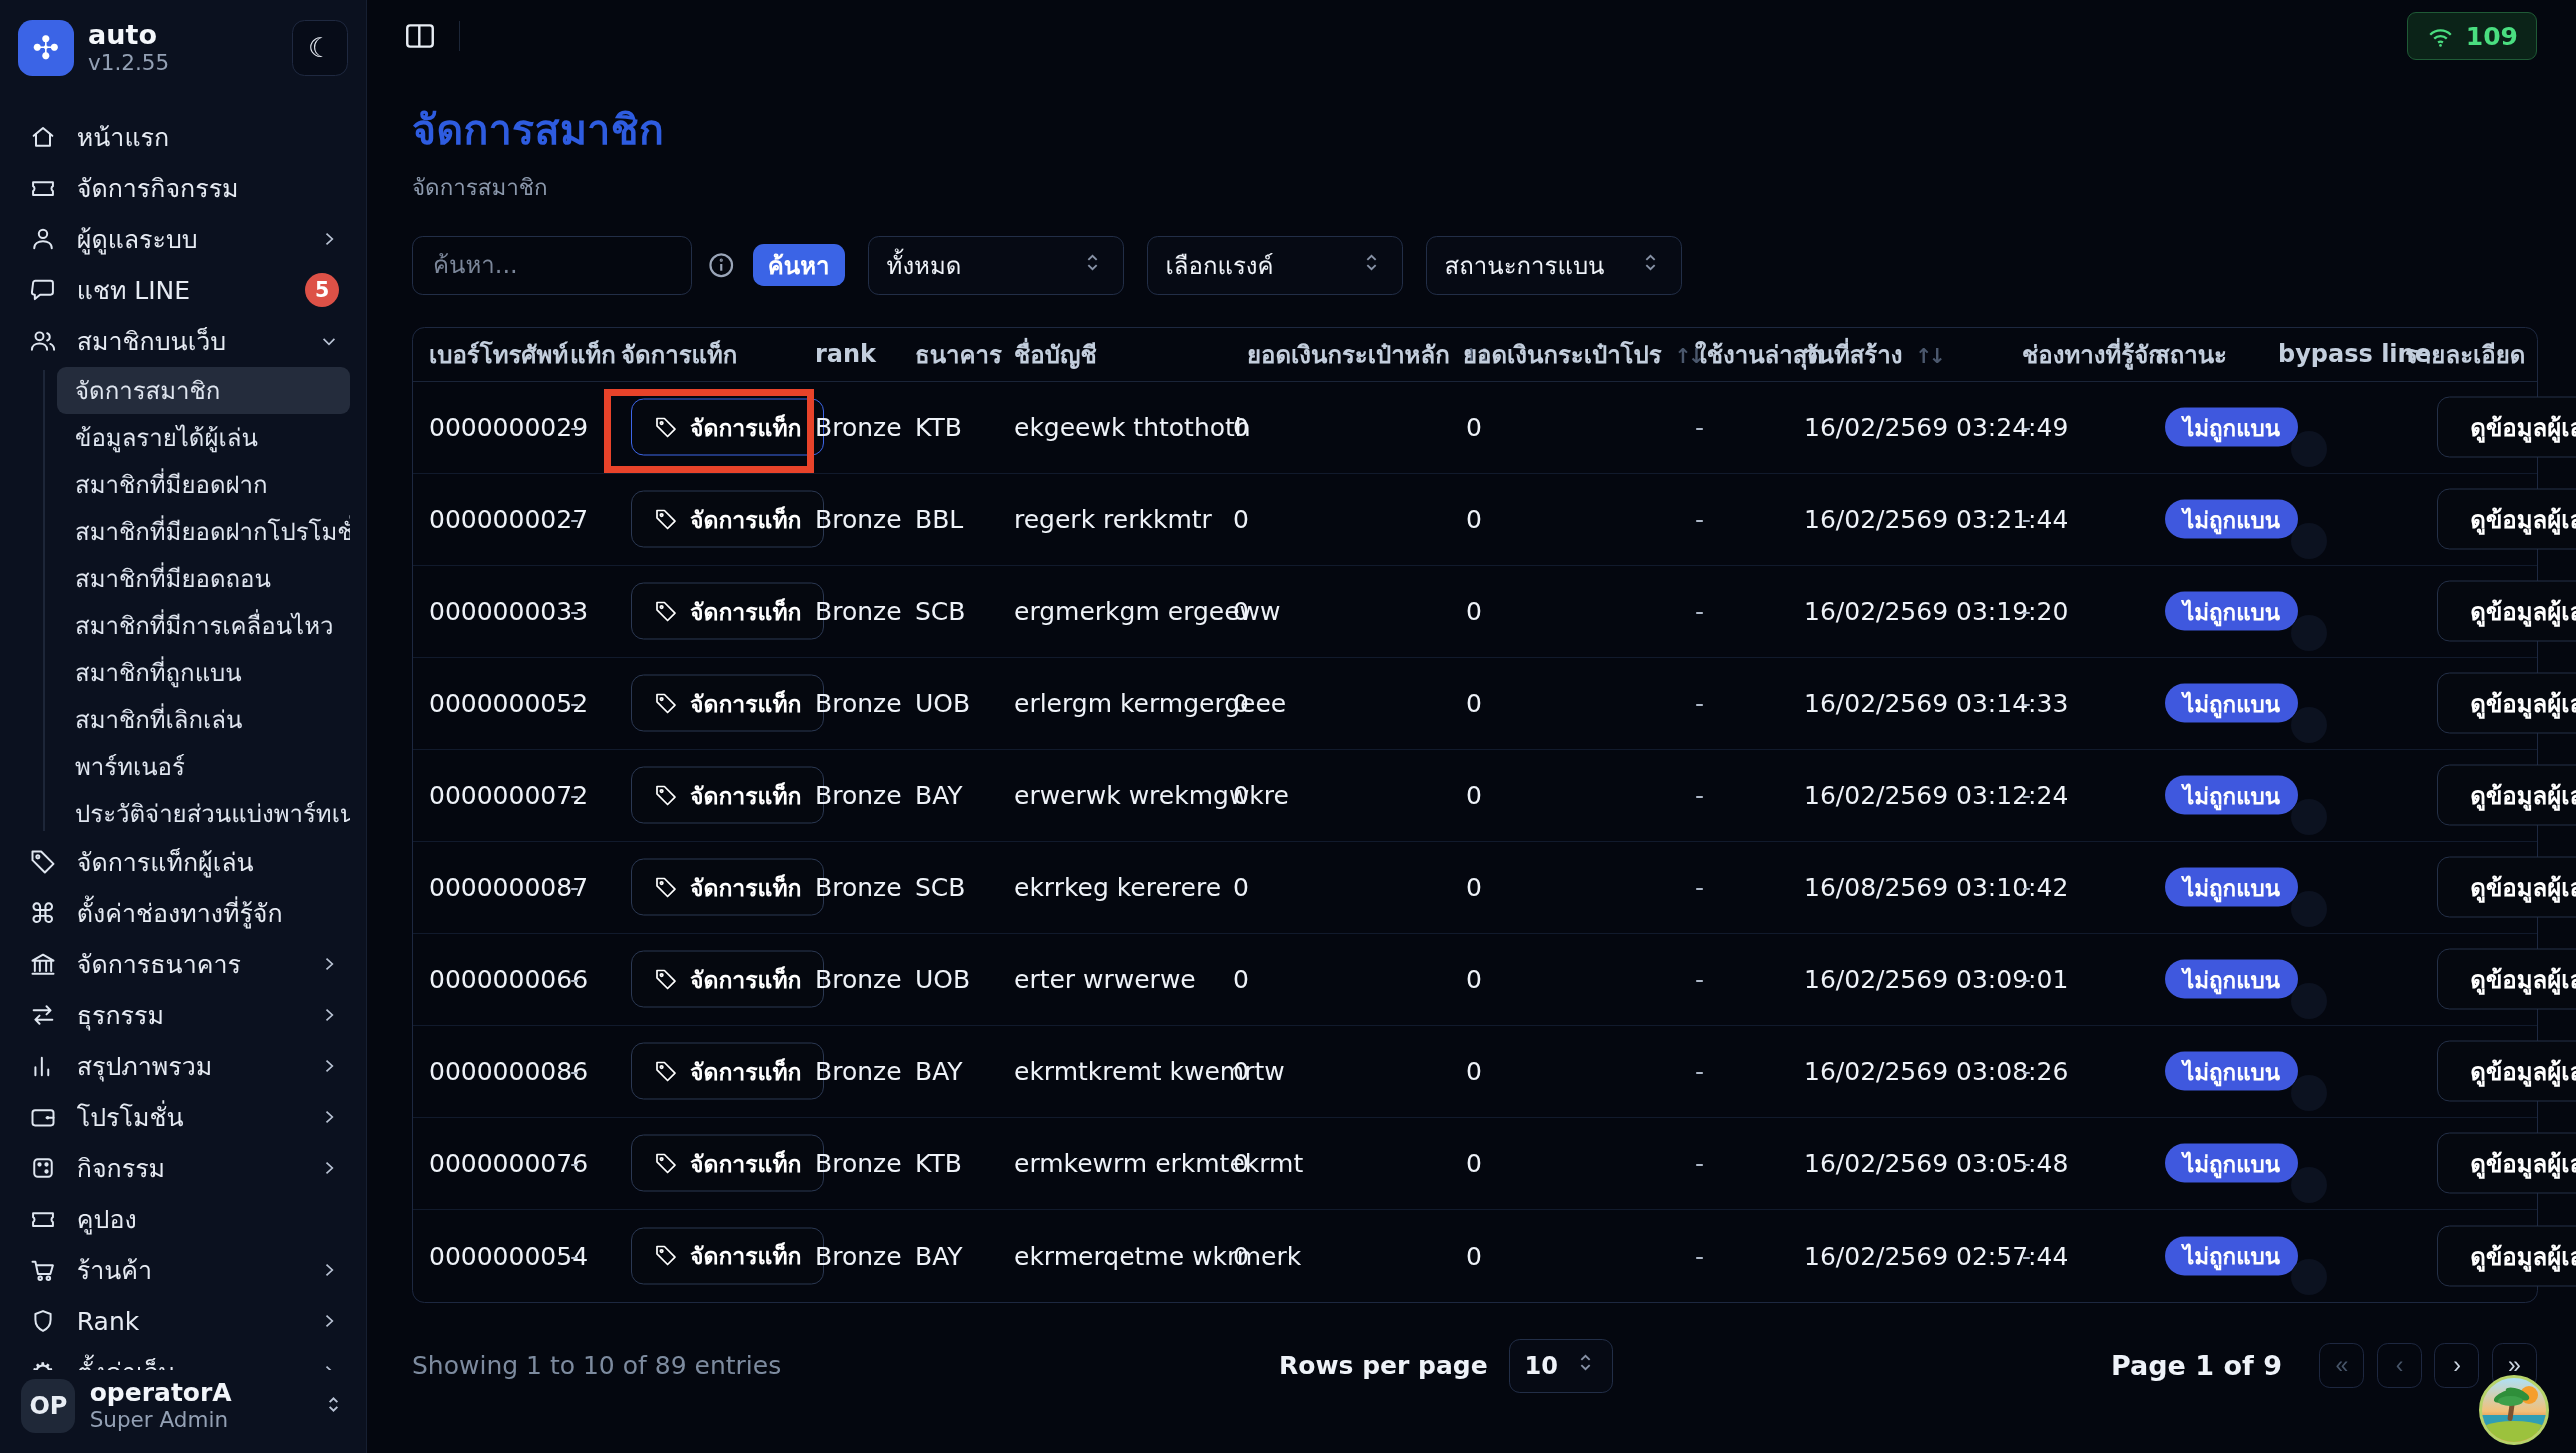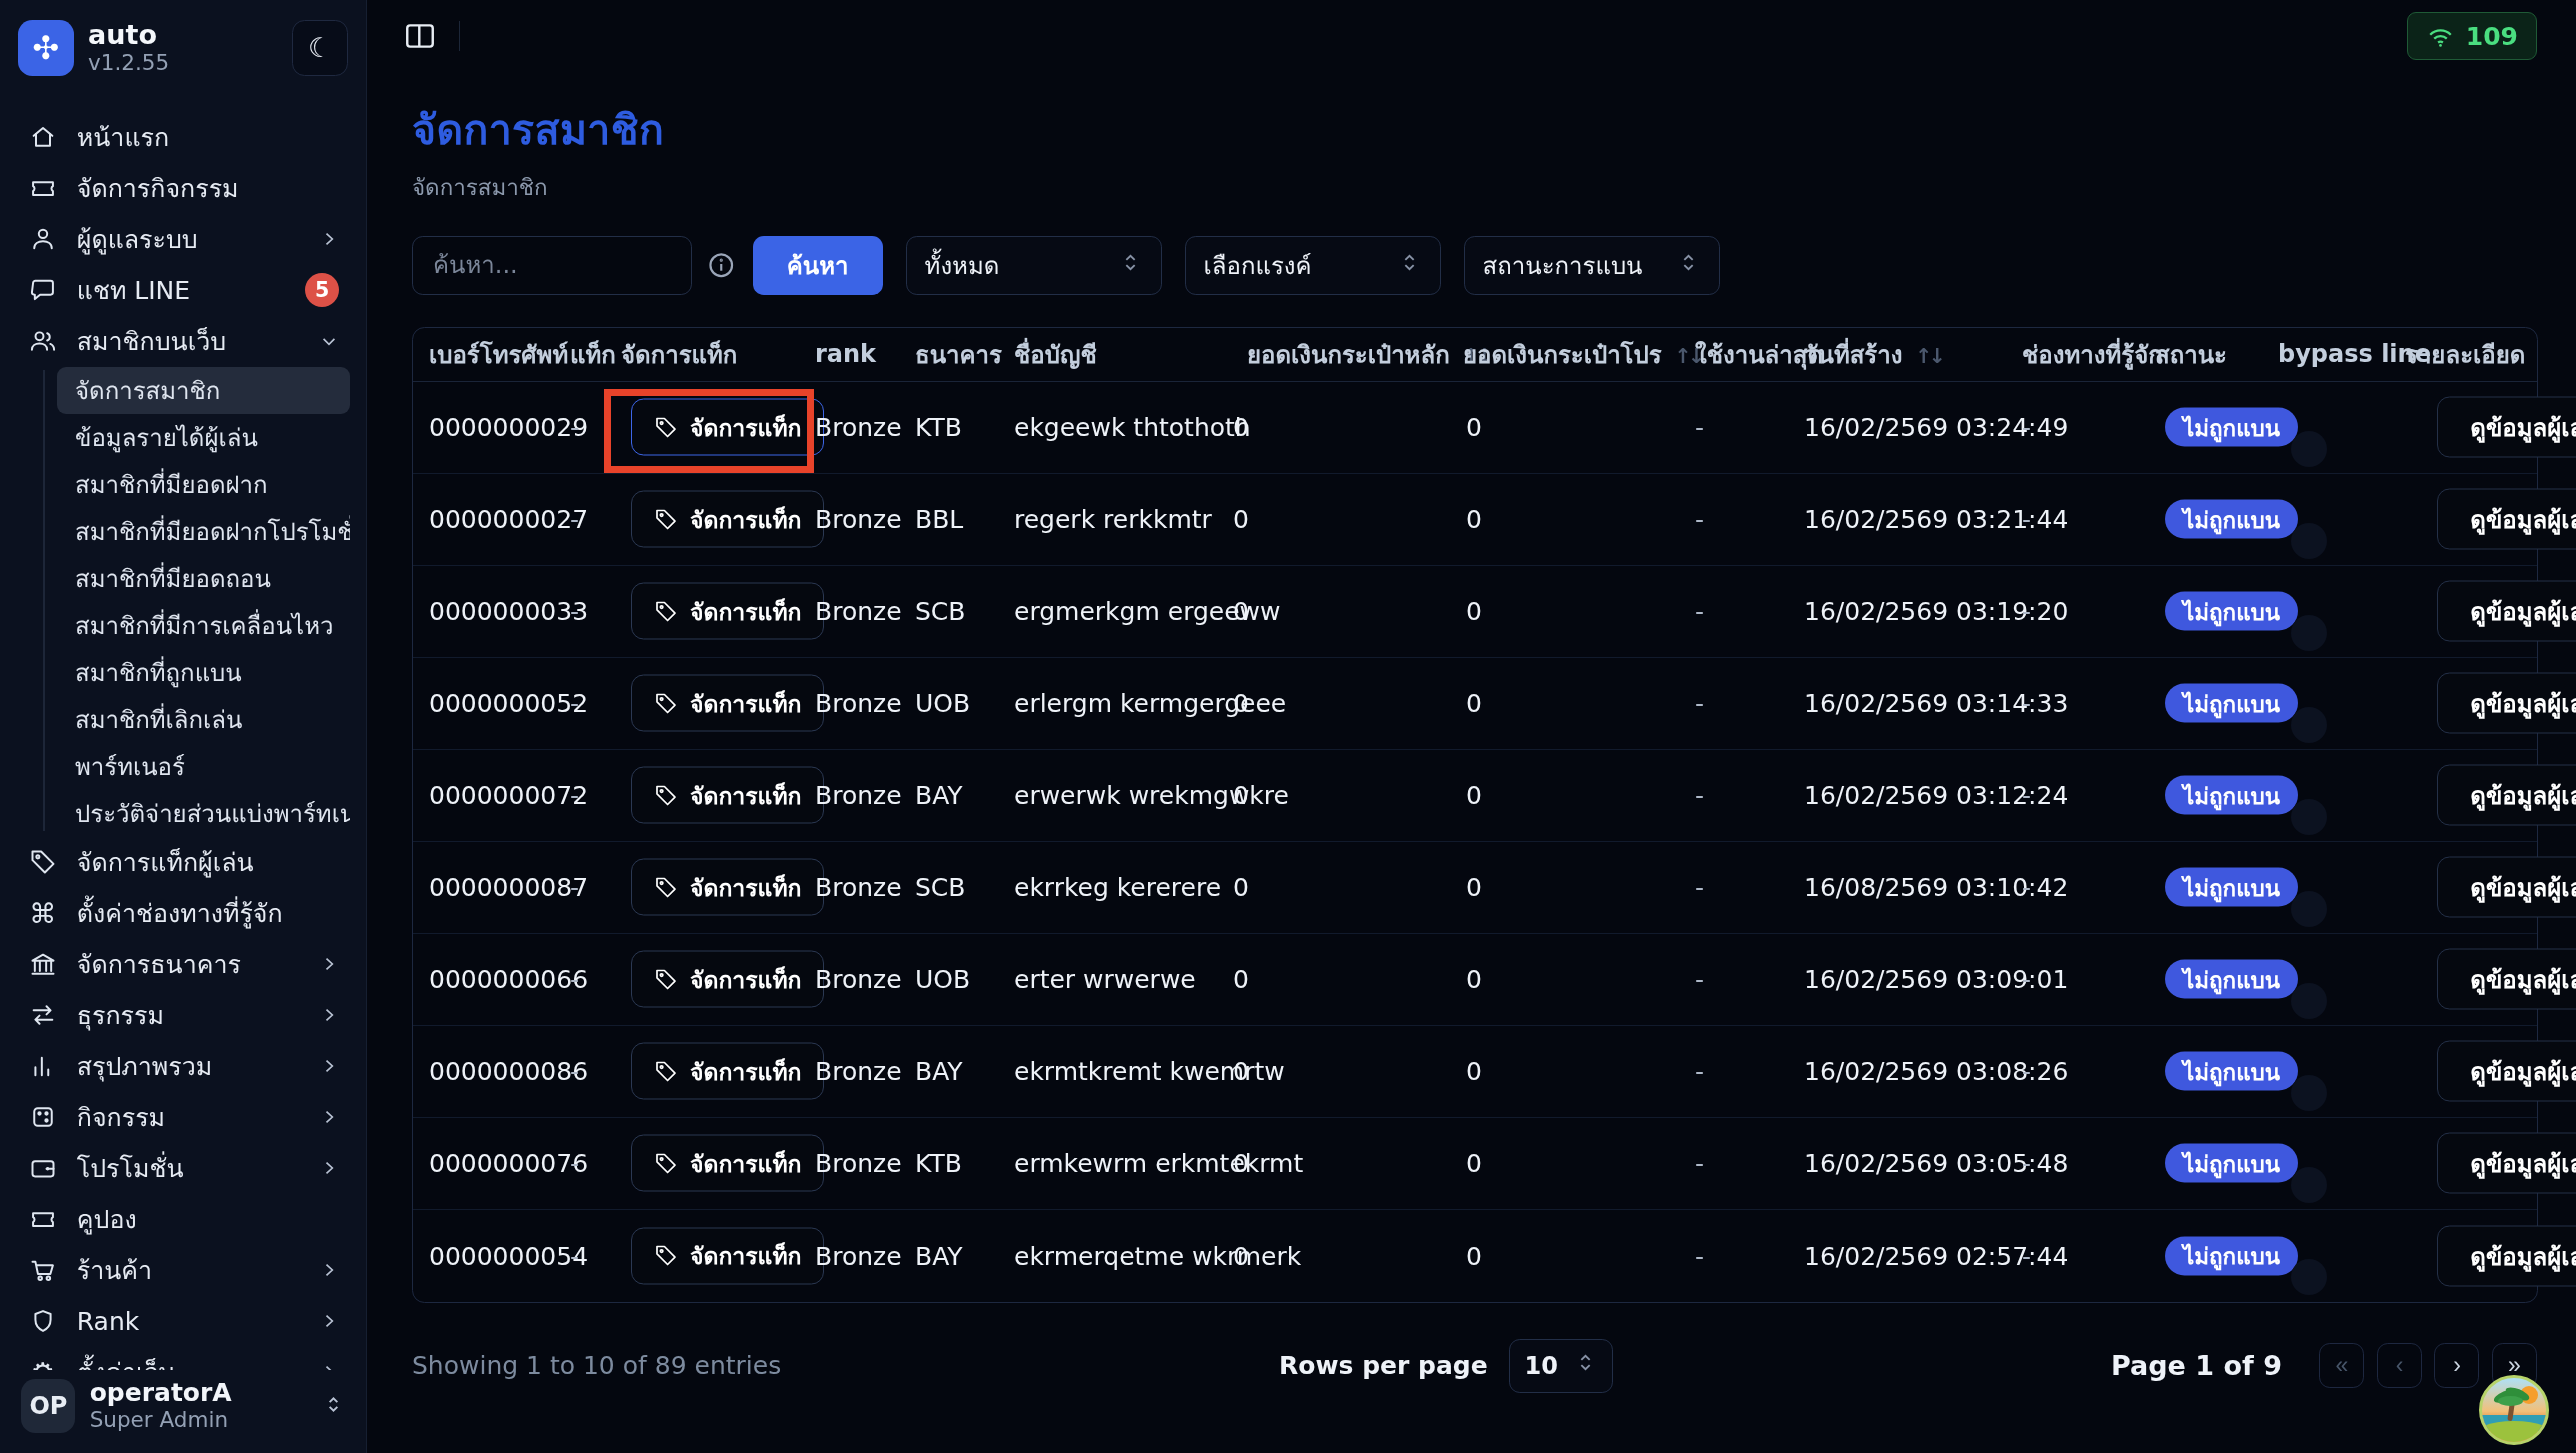--- a/index.html
+++ b/index.html
@@ -74,21 +74,21 @@
   .dl-ic { display:flex; } .dl-ic svg{ width:25px; height:25px; }
   .plus-ic { font-size:29px; font-weight:400; line-height:1; }
 
   .filters { display:flex; align-items:center; margin:30.5px 39px 0 45px; }
   .search-input { width:280px; height:59px; border-radius:10.8px; border:1.8px solid #222e47;
                   background:transparent; color:#fff; font-size:24px; padding:0 20px;
                   font-family:inherit; outline:none; }
   .search-input::placeholder { color:#7b8699; }
   .info { margin:0 16px 0 14.3px; display:flex; cursor:pointer; }
   .info svg { width:30.5px; height:30.5px; }
-  .search-btn { height:59px; border-radius:10.8px; padding:0 34px; }
+  .search-btn { height:42px; border-radius:10.8px; padding:0 15px; }
   .select { display:flex; align-items:center; justify-content:space-between; width:256px;
             height:59px; border:1.8px solid #222e47; border-radius:10.8px; background:#060a14;
             padding:0 18px; margin-left:23px; font-size:24px; color:#eef2f8; cursor:pointer; }
   .select .ud svg { width:25px; height:25px; }
 
   
   .card { position:relative; margin:32px 0 0 45px; width:2126px;
           border:1.8px solid #1d2840; border-radius:12.5px; }
   .thead { position:relative; height:54px; border-bottom:1.8px solid #1a2438; }
   .thead .hcell { position:absolute; top:50%; transform:translateY(-50%); font-size:24px;
@@ -277,42 +277,42 @@
           <span class="nav-label">สรุปภาพรวม</span>
           <span class="chev">
             <svg viewBox="0 0 24 24" fill="none" stroke="currentColor" stroke-width="2">
               <path d="M9 5.5 16 12l-7 6.5"></path>
             </svg>
           </span>
         </div>
         <div class="nav-item">
           <span class="ic">
             <svg viewBox="0 0 24 24" fill="none" stroke="currentColor" stroke-width="1.7" stroke-linecap="round" stroke-linejoin="round">
+              <rect x="3" y="6.2" width="18" height="13" rx="2.2"></rect>
+              <path d="M15 12.6h6"></path>
+              <circle cx="16" cy="12.6" r="0.6"></circle>
+            </svg>
+          </span>
+          <span class="nav-label">โปรโมชั่น</span>
+          <span class="chev">
+            <svg viewBox="0 0 24 24" fill="none" stroke="currentColor" stroke-width="2">
+              <path d="M9 5.5 16 12l-7 6.5"></path>
+            </svg>
+          </span>
+        </div>
+        <div class="nav-item">
+          <span class="ic">
+            <svg viewBox="0 0 24 24" fill="none" stroke="currentColor" stroke-width="1.7" stroke-linecap="round" stroke-linejoin="round">
               <rect x="4.5" y="4.5" width="15" height="15" rx="3"></rect>
               <circle cx="9" cy="9" r="1" fill="currentColor"></circle>
               <circle cx="15" cy="15" r="1" fill="currentColor"></circle>
               <circle cx="15" cy="9" r="1" fill="currentColor"></circle>
             </svg>
           </span>
           <span class="nav-label">กิจกรรม</span>
-          <span class="chev">
-            <svg viewBox="0 0 24 24" fill="none" stroke="currentColor" stroke-width="2">
-              <path d="M9 5.5 16 12l-7 6.5"></path>
-            </svg>
-          </span>
-        </div>
-        <div class="nav-item">
-          <span class="ic">
-            <svg viewBox="0 0 24 24" fill="none" stroke="currentColor" stroke-width="1.7" stroke-linecap="round" stroke-linejoin="round">
-              <rect x="3" y="6.2" width="18" height="13" rx="2.2"></rect>
-              <path d="M15 12.6h6"></path>
-              <circle cx="16" cy="12.6" r="0.6"></circle>
-            </svg>
-          </span>
-          <span class="nav-label">โปรโมชั่น</span>
           <span class="chev">
             <svg viewBox="0 0 24 24" fill="none" stroke="currentColor" stroke-width="2">
               <path d="M9 5.5 16 12l-7 6.5"></path>
             </svg>
           </span>
         </div>
         <div class="nav-item">
           <span class="ic">
             <svg viewBox="0 0 24 24" fill="none" stroke="currentColor" stroke-width="1.7" stroke-linecap="round" stroke-linejoin="round">
               <path d="M3.5 7h17v3.4a2.4 2.4 0 0 0 0 4.2V18h-17v-3.4a2.4 2.4 0 0 0 0-4.2z"></path>

